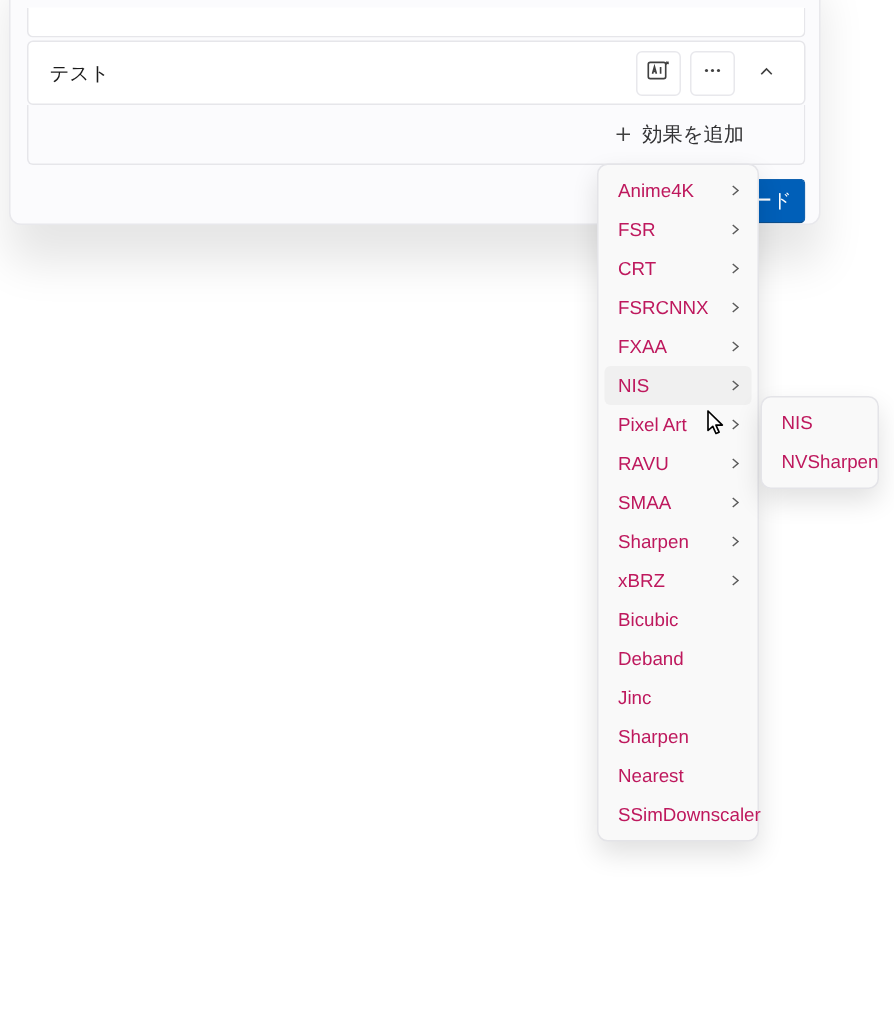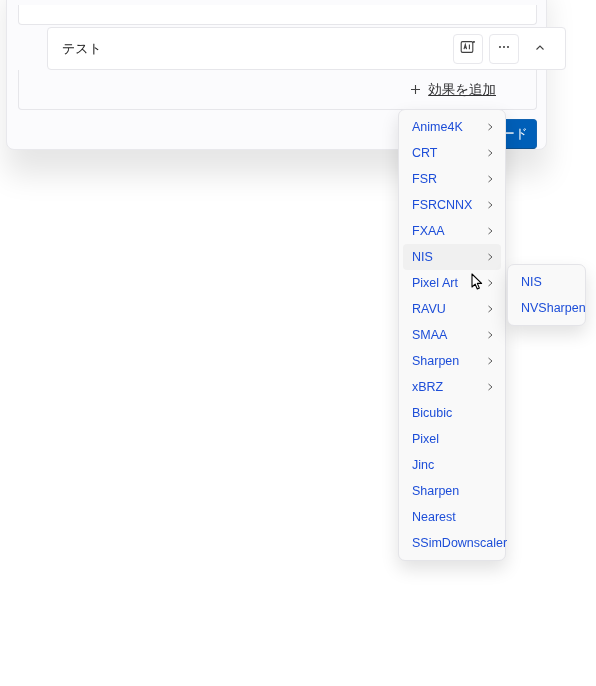--- a/index.html
+++ b/index.html
@@ -47,21 +47,20 @@
     left: 11px;
     top: 56px;
     width: 519px;
     height: 43px;
     background: #ffffff;
     border: 1px solid #e6e6ea;
     border-radius: 4px;
     box-sizing: border-box;
     display: flex;
     align-items: center;
-    margin-left: 29px;
   }
   .row-main .title {
     margin-left: 14px;
     font-size: 13px;
     color: #1b1b1b;
     flex: 1;
   }
   .icon-btn {
     width: 30px;
     height: 30px;
@@ -87,21 +86,20 @@
     border-top: none;
     border-bottom-left-radius: 4px;
     border-bottom-right-radius: 4px;
     box-sizing: border-box;
     display: flex;
     align-items: center;
     justify-content: flex-end;
     padding-right: 40px;
     color: #323234;
     font-size: 13.5px;
-    text-decoration: underline;
   }
   .plus-icon { margin-right: 6px; display: inline-flex; }
 
   .blue-btn {
     position: absolute;
     left: 440px;
     top: 148px;
     width: 90px;
     height: 30px;
     background: #005fb8;
@@ -138,21 +136,21 @@
   }
 
   .menu-item {
     height: 26px;
     border-radius: 4px;
     display: flex;
     align-items: center;
     padding-left: 9px;
     padding-right: 4px;
     font-size: 12.5px;
-    color: #1d4ed8;
+    color: #be185d;
     position: relative;
   }
   .menu-item.hover {
     background: #f0f0f0;
   }
   .menu-item .label {
     flex: 1;
     white-space: nowrap;
   }
   .menu-item .chev {
@@ -229,29 +227,29 @@
 <div class="menu menu-main" id="menu-main">
     <div class="menu-item">
       <span class="label">Anime4K</span>
       <span class="chev">
         <svg width="10" height="10" viewBox="0 0 10 10" fill="none" stroke="#5c5c5c" stroke-width="1">
           <path d="M3.5 2 L7 5 L3.5 8"></path>
         </svg>
       </span>
     </div>
     <div class="menu-item">
+      <span class="label">FSR</span>
+      <span class="chev">
+        <svg width="10" height="10" viewBox="0 0 10 10" fill="none" stroke="#5c5c5c" stroke-width="1">
+          <path d="M3.5 2 L7 5 L3.5 8"></path>
+        </svg>
+      </span>
+    </div>
+    <div class="menu-item">
       <span class="label">CRT</span>
-      <span class="chev">
-        <svg width="10" height="10" viewBox="0 0 10 10" fill="none" stroke="#5c5c5c" stroke-width="1">
-          <path d="M3.5 2 L7 5 L3.5 8"></path>
-        </svg>
-      </span>
-    </div>
-    <div class="menu-item">
-      <span class="label">FSR</span>
       <span class="chev">
         <svg width="10" height="10" viewBox="0 0 10 10" fill="none" stroke="#5c5c5c" stroke-width="1">
           <path d="M3.5 2 L7 5 L3.5 8"></path>
         </svg>
       </span>
     </div>
     <div class="menu-item">
       <span class="label">FSRCNNX</span>
       <span class="chev">
         <svg width="10" height="10" viewBox="0 0 10 10" fill="none" stroke="#5c5c5c" stroke-width="1">
@@ -312,21 +310,21 @@
       <span class="chev">
         <svg width="10" height="10" viewBox="0 0 10 10" fill="none" stroke="#5c5c5c" stroke-width="1">
           <path d="M3.5 2 L7 5 L3.5 8"></path>
         </svg>
       </span>
     </div>
     <div class="menu-item">
       <span class="label">Bicubic</span>
     </div>
     <div class="menu-item">
-      <span class="label">Pixel</span>
+      <span class="label">Deband</span>
     </div>
     <div class="menu-item">
       <span class="label">Jinc</span>
     </div>
     <div class="menu-item">
       <span class="label">Sharpen</span>
     </div>
     <div class="menu-item">
       <span class="label">Nearest</span>
     </div>

